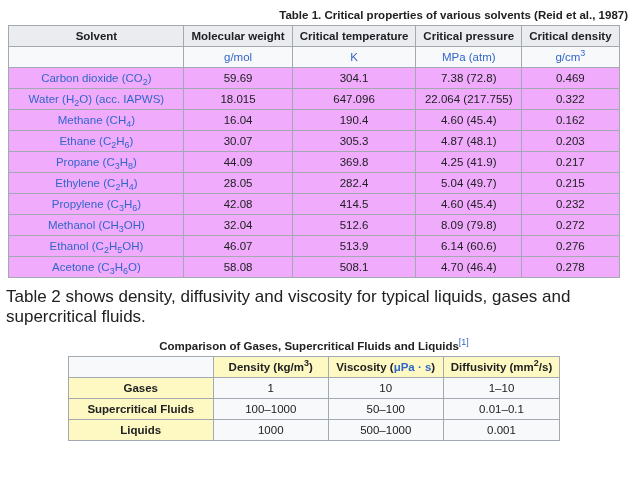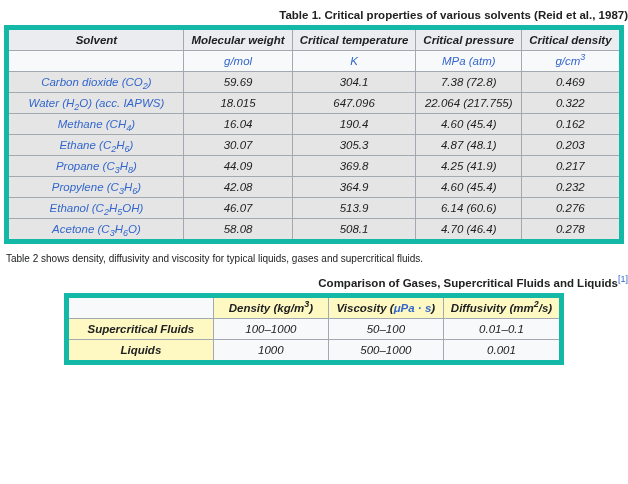--- a/index.html
+++ b/index.html
@@ -25,39 +25,38 @@
   
   .caption1 {
     text-align: right;
     font-weight: bold;
     font-size: 11.5px;
     margin: 9px 0 4px 0;
     color: #202122;
   }
   table.wikitable {
     border-collapse: collapse;
-    border: 5px solid #14b8a6;
+    border: 1px solid #14b8a6;
     background: #f8f9fa;
     margin: 0 auto;
     font-size: 11.5px;
-    font-style: italic;
   }
   table.wikitable th,
   table.wikitable td {
     border: 1px solid #a2a9b1;
     padding: 4px 7px;
     text-align: center;
     vertical-align: middle;
   }
   table.wikitable th {
     background: #eaecf0;
     font-weight: bold;
   }
   table.wikitable td {
-    background: #e5e5e5;
+    background: #f0abfc;
   }
   #t1 th.solvent-head {
     width: 160px;
   }
   #t1 th.unit-cell {
     background: #f8f9fa;
     font-weight: normal;
     color: #3366cc;
   }
   #t1 td.solvent-name {
@@ -65,26 +64,26 @@
   }
   #t1 td.num {
     color: #202122;
   }
   sub, sup {
     font-size: 78%;
     line-height: 0;
   }
   .para {
     margin: 9px 0 0 6px;
-    font-size: 10px;
+    font-size: 17px;
     color: #202122;
   }
   
   .caption2 {
-    text-align: right;
+    text-align: center;
     font-weight: bold;
     font-size: 11.5px;
     margin: 13px 0 4px 0;
   }
   .caption2 .ref {
     font-weight: normal;
   }
   .caption2 .ref a {
     color: #3366cc;
     text-decoration: none;
@@ -166,25 +165,39 @@
           <td class="num">0.203</td>
         </tr>
         <tr>
           <td class="solvent-name"><span>Propane</span><span> (C</span><sub>3</sub><span>H</span><sub>8</sub><span>)</span></td>
           <td class="num">44.09</td>
           <td class="num">369.8</td>
           <td class="num">4.25 (41.9)</td>
           <td class="num">0.217</td>
         </tr>
         <tr>
+          <td class="solvent-name"><span>Ethylene</span><span> (C</span><sub>2</sub><span>H</span><sub>4</sub><span>)</span></td>
+          <td class="num">28.05</td>
+          <td class="num">282.4</td>
+          <td class="num">5.04 (49.7)</td>
+          <td class="num">0.215</td>
+        </tr>
+        <tr>
           <td class="solvent-name"><span>Propylene</span><span> (C</span><sub>3</sub><span>H</span><sub>6</sub><span>)</span></td>
           <td class="num">42.08</td>
-          <td class="num">364.9</td>
+          <td class="num">414.5</td>
           <td class="num">4.60 (45.4)</td>
           <td class="num">0.232</td>
+        </tr>
+        <tr>
+          <td class="solvent-name"><span>Methanol</span><span> (CH</span><sub>3</sub><span>OH</span><span>)</span></td>
+          <td class="num">32.04</td>
+          <td class="num">512.6</td>
+          <td class="num">8.09 (79.8)</td>
+          <td class="num">0.272</td>
         </tr>
         <tr>
           <td class="solvent-name"><span>Ethanol</span><span> (C</span><sub>2</sub><span>H</span><sub>5</sub><span>OH)</span></td>
           <td class="num">46.07</td>
           <td class="num">513.9</td>
           <td class="num">6.14 (60.6)</td>
           <td class="num">0.276</td>
         </tr>
         <tr>
           <td class="solvent-name"><span>Acetone</span><span> (C</span><sub>3</sub><span>H</span><sub>6</sub><span>O)</span></td>
@@ -206,20 +219,26 @@
     <thead>
       <tr>
         <th class="corner"></th>
         <th><span>Density (kg/m</span><sup>3</sup><span>)</span></th>
         <th><span>Viscosity (</span><span class="link">μPa · s</span><span>)</span></th>
         <th><span>Diffusivity (mm</span><sup>2</sup><span>/s)</span></th>
       </tr>
     </thead>
     <tbody id="t2body">
         <tr>
+          <th class="rowhead">Gases</th>
+          <td>1</td>
+          <td>10</td>
+          <td>1–10</td>
+        </tr>
+        <tr>
           <th class="rowhead">Supercritical Fluids</th>
           <td>100–1000</td>
           <td>50–100</td>
           <td>0.01–0.1</td>
         </tr>
         <tr>
           <th class="rowhead">Liquids</th>
           <td>1000</td>
           <td>500–1000</td>
           <td>0.001</td>

